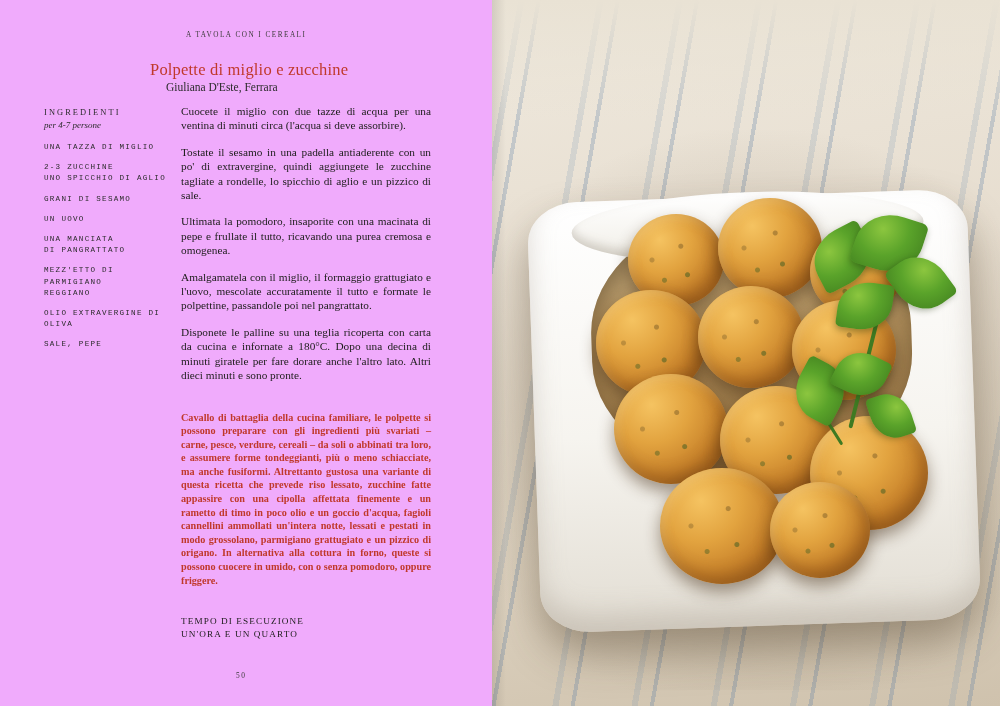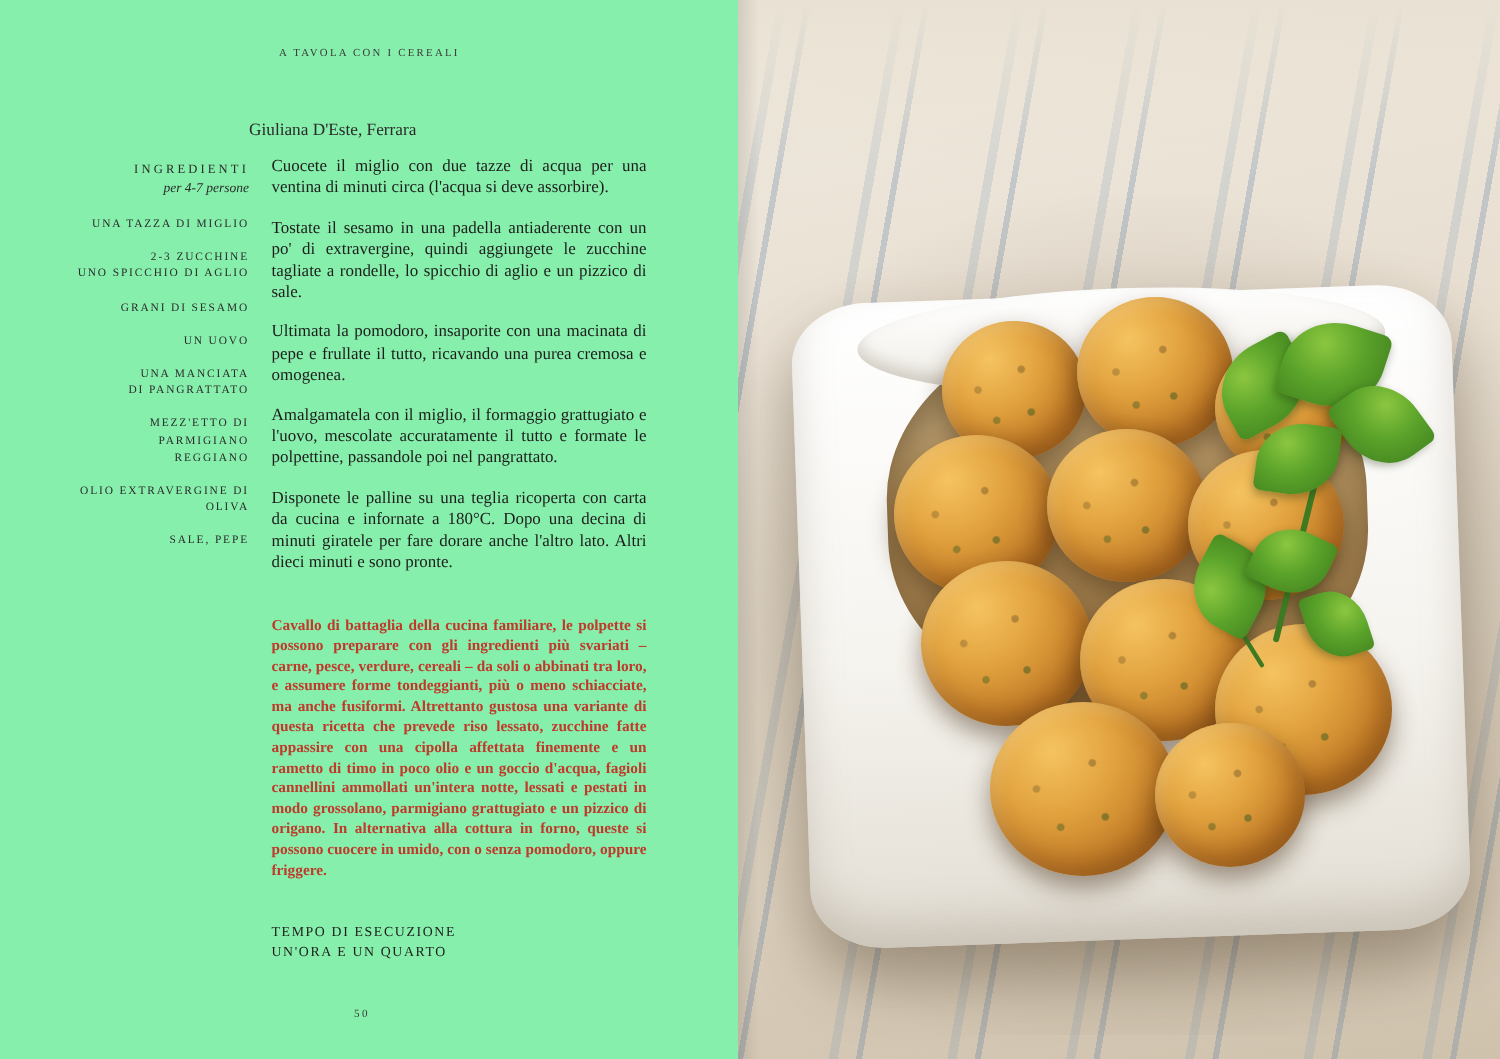--- a/index.html
+++ b/index.html
@@ -17,21 +17,21 @@
     position: relative;
     width: 1000px;
     height: 706px;
     display: flex;
   }
   
   .left-page {
     position: relative;
     width: 492px;
     height: 706px;
-    background: #86efac;
+    background: #f0abfc;
     flex: 0 0 492px;
   }
   .running-head {
     position: absolute;
     top: 31px;
     left: 186px;
     font-family: "Liberation Serif", serif;
     font-size: 7.2px;
     letter-spacing: 1.5px;
     color: #3a3a38;
@@ -57,47 +57,45 @@
     color: #2b2b2b;
     white-space: nowrap;
   }
 
   
   .ingredients {
     position: absolute;
     top: 106px;
     left: 44px;
     width: 122px;
-    text-align: right;
   }
   .ing-heading {
     font-family: "Liberation Serif", serif;
     font-size: 8.4px;
     letter-spacing: 2.1px;
     color: #2b2b2b;
     text-transform: uppercase;
     line-height: 13px;
   }
   .ing-sub {
     font-family: "Liberation Serif", serif;
     font-style: italic;
     font-size: 9px;
     color: #2b2b2b;
     line-height: 13px;
     margin-bottom: 10px;
   }
   .ing-item {
-    font-family: Liberation Serif, serif;
+    font-family: Liberation Mono, monospace;
     font-size: 7.6px;
     letter-spacing: 1.25px;
     color: #2b2b2b;
     text-transform: uppercase;
     line-height: 11.2px;
     margin-bottom: 9px;
-    margin-top: 11px;
   }
 
   
   .body-col {
     position: absolute;
     top: 104px;
     left: 181px;
     width: 250px;
   }
   .body-col p {
@@ -263,20 +261,21 @@
 </style>
 </head>
 <body>
 
 <div class="page">
 
   <div class="left-page">
 
     <div class="running-head">A TAVOLA CON I CEREALI</div>
 
+    <div class="recipe-title">Polpette di miglio e zucchine</div>
     <div class="recipe-author">Giuliana D'Este, Ferrara</div>
 
     <div class="ingredients">
       <div class="ing-heading">INGREDIENTI</div>
       <div class="ing-sub">per 4-7 persone</div>
       <div class="ing-item">UNA TAZZA DI MIGLIO</div>
       <div class="ing-item" style="white-space:pre-line;">2-3 ZUCCHINE
 UNO SPICCHIO DI AGLIO</div>
       <div class="ing-item">GRANI DI SESAMO</div>
       <div class="ing-item">UN UOVO</div>

